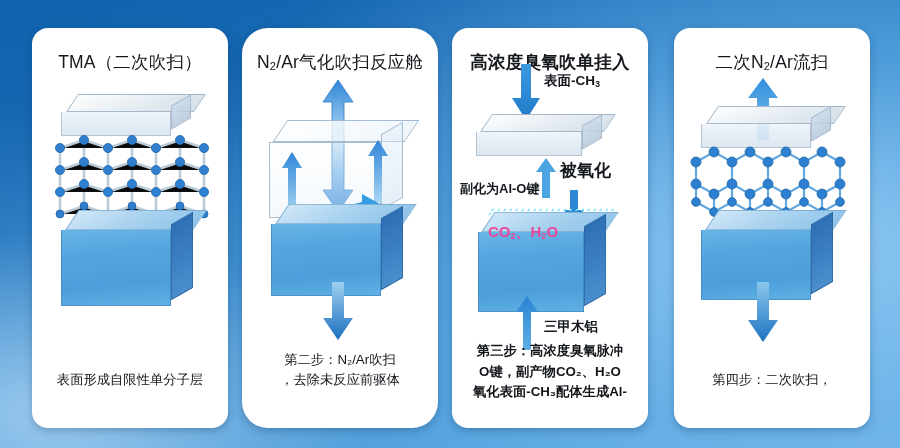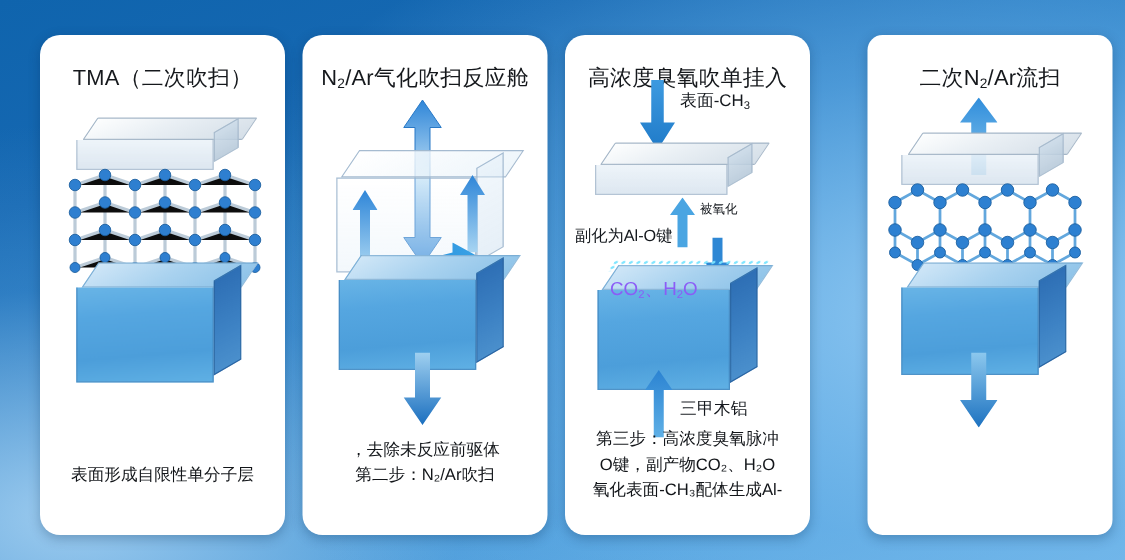--- a/index.html
+++ b/index.html
@@ -22,23 +22,23 @@
     position: absolute;
     top: 28px;
     width: 196px;
     height: 400px;
     background: #ffffff;
     border-radius: 16px;
     box-shadow: 0 3px 9px rgba(4,40,80,0.28);
     overflow: hidden;
   }
   #p1 { left: 32px; }
-  #p2 { left: 242px; }
-  #p3 { left: 452px; }
-  #p4 { left: 694px; border-radius: 12px; }
+  #p2 { left: 242px; border-radius: 26px; }
+  #p3 { left: 452px; font-weight: bold; }
+  #p4 { left: 674px; }
 
   .panel-title {
     position: absolute;
     left: 0; right: 0; top: 22px;
     text-align: center;
     font-size: 17.5px;
     color: #15181c;
     letter-spacing: 0.2px;
     white-space: nowrap;
   }
@@ -280,22 +280,22 @@
             <stop offset="0%" stop-color="#9fd0f0"></stop>
                 <stop offset="100%" stop-color="#1b6fbf"></stop>
           </linearGradient>
             </defs>
           <path d="M11 0 L23 0 L23 36 L32 36 L17 58 L2 36 L11 36 Z" fill="url(#g2d)"></path>
         </svg>
       </div>
     </div>
 
     <div class="caption">
+      <div>第二步：N₂/Ar吹扫</div>
       <div>，去除未反应前驱体</div>
-      <div>第二步：N₂/Ar吹扫</div>
     </div>
   </div>
 
   <div class="panel" id="p3">
     <div class="panel-title">高浓度臭氧吹单挂入</div>
 
     <div class="scene" style="top:34px; height:288px;">
 
       <div class="arrow" style="left:60px; top:2px;">
         <svg width="28" height="56" viewBox="0 0 28 56">
@@ -314,37 +314,37 @@
 
       <div class="plate-top" style="left:34px; top:52px; width:124px;"></div>
       <div class="plate-front" style="left:24px; top:70px; width:106px;"></div>
       <div class="plate-side" style="left:130px; top:58px;"></div>
 
       <div class="arrow" style="left:84px; top:96px;">
         <svg width="20" height="40" viewBox="0 0 20 40">
           <path d="M10 0 L20 14 L14 14 L14 40 L6 40 L6 14 L0 14 Z" fill="#4aa5e2"></path>
         </svg>
       </div>
-      <div class="lbl" style="left:108px; top:100px; font-size:10px;">被氧化</div>
+      <div class="lbl" style="left:108px; top:100px; font-size:17px;">被氧化</div>
 
       <div class="lbl" style="left:8px; top:120px; font-size:13px;">副化为Al-O键</div>
 
       <div class="arrow" style="left:112px; top:128px;">
         <svg width="20" height="34" viewBox="0 0 20 34">
           <path d="M6 0 L14 0 L14 20 L20 20 L10 34 L0 20 L6 20 Z" fill="#2e87d4"></path>
         </svg>
       </div>
 
       <div class="dotlayer" style="left:36px; top:146px;"></div>
 
       <div class="sub-top" style="left:36px; top:150px; width:124px;"></div>
       <div class="sub-front" style="left:26px; top:170px; width:106px; height:80px;"></div>
       <div class="sub-side" style="left:132px; top:158px; height:80px;"></div>
 
-      <div class="lbl" style="left:36px; top:162px; font-size:15px; color:#8b5cf6;">
+      <div class="lbl" style="left:36px; top:162px; font-size:15px; color:#ec4899;">
         <span>CO</span><sub>2</sub><span>、H</span><sub>2</sub><span>O</span>
       </div>
 
       <div class="arrow" style="left:64px; top:234px;">
         <svg width="22" height="54" viewBox="0 0 22 54">
           <defs>
               <linearGradient id="g3b" x1="0" y1="0" x2="0" y2="1">
             <stop offset="0%" stop-color="#2b83d2"></stop>
                 <stop offset="100%" stop-color="#5fb0e6"></stop>
           </linearGradient>
@@ -437,16 +437,17 @@
             <stop offset="0%" stop-color="#8cc8ee"></stop>
                 <stop offset="100%" stop-color="#1d72c0"></stop>
           </linearGradient>
             </defs>
           <path d="M9 0 L21 0 L21 38 L30 38 L15 60 L0 38 L9 38 Z" fill="url(#g4b)"></path>
         </svg>
       </div>
     </div>
 
     <div class="caption">
+      <div>第四步：二次吹扫，</div>
     </div>
   </div>
 
 </div>
 
 </body></html>

